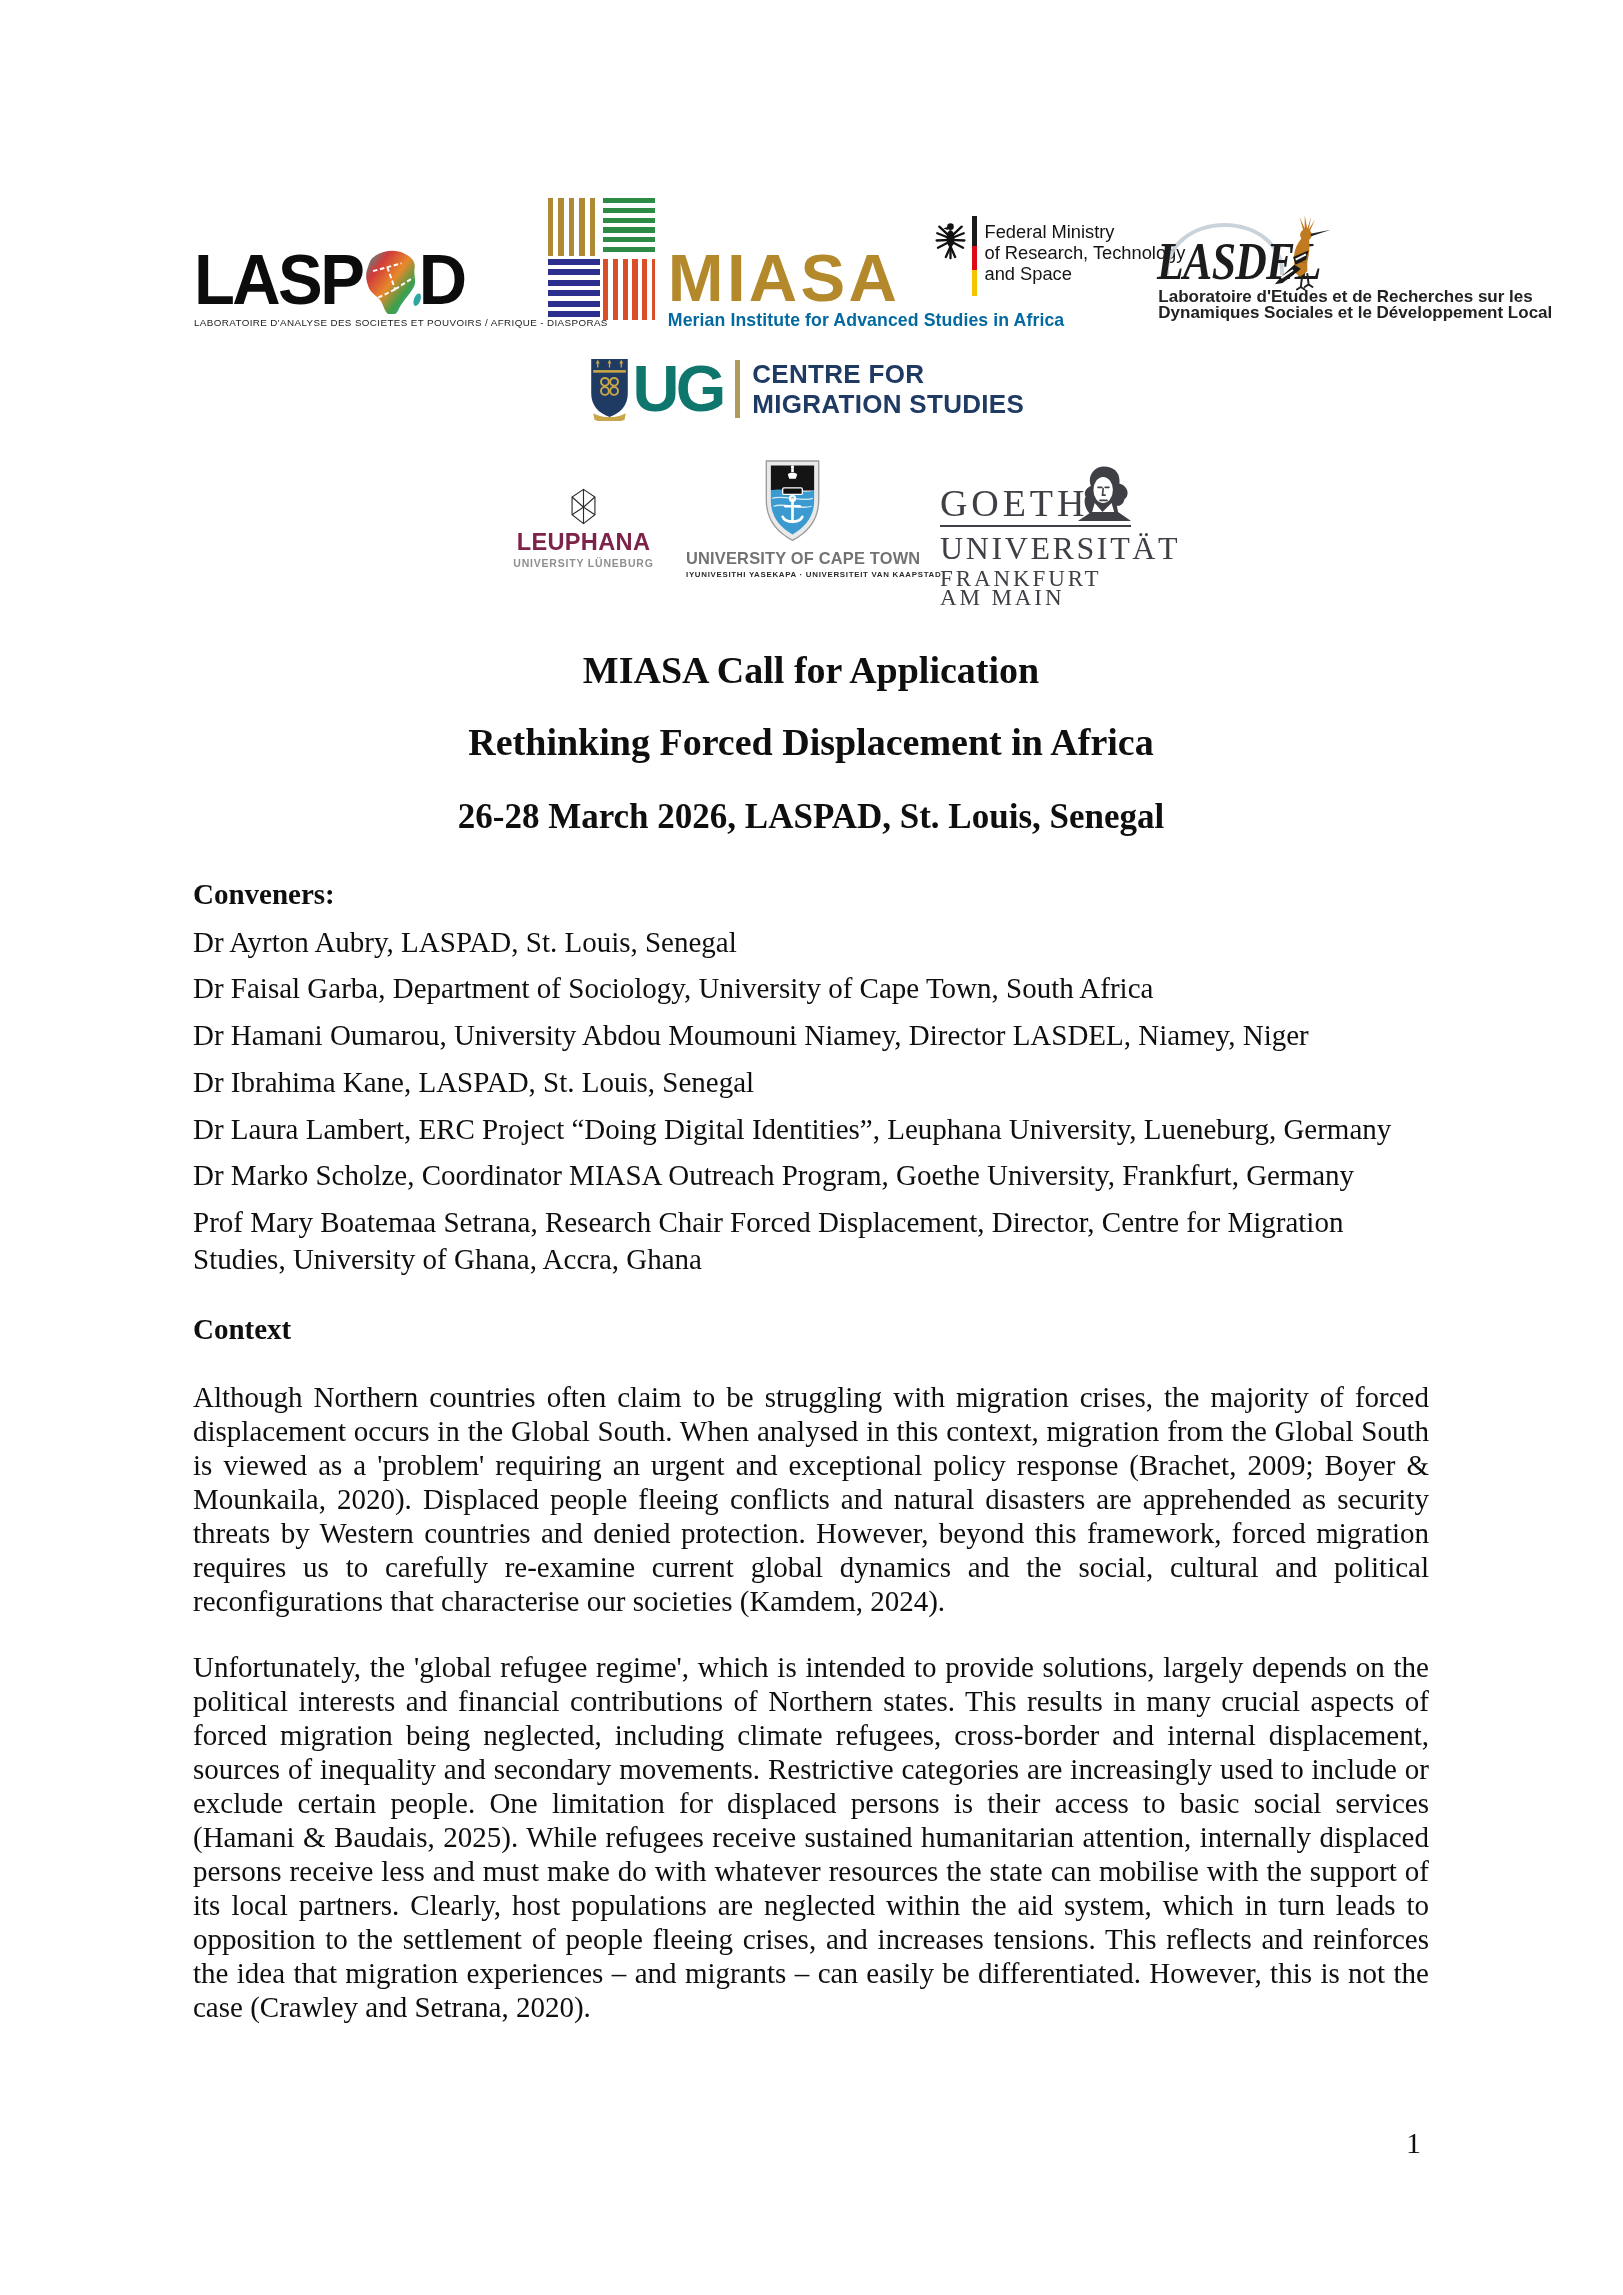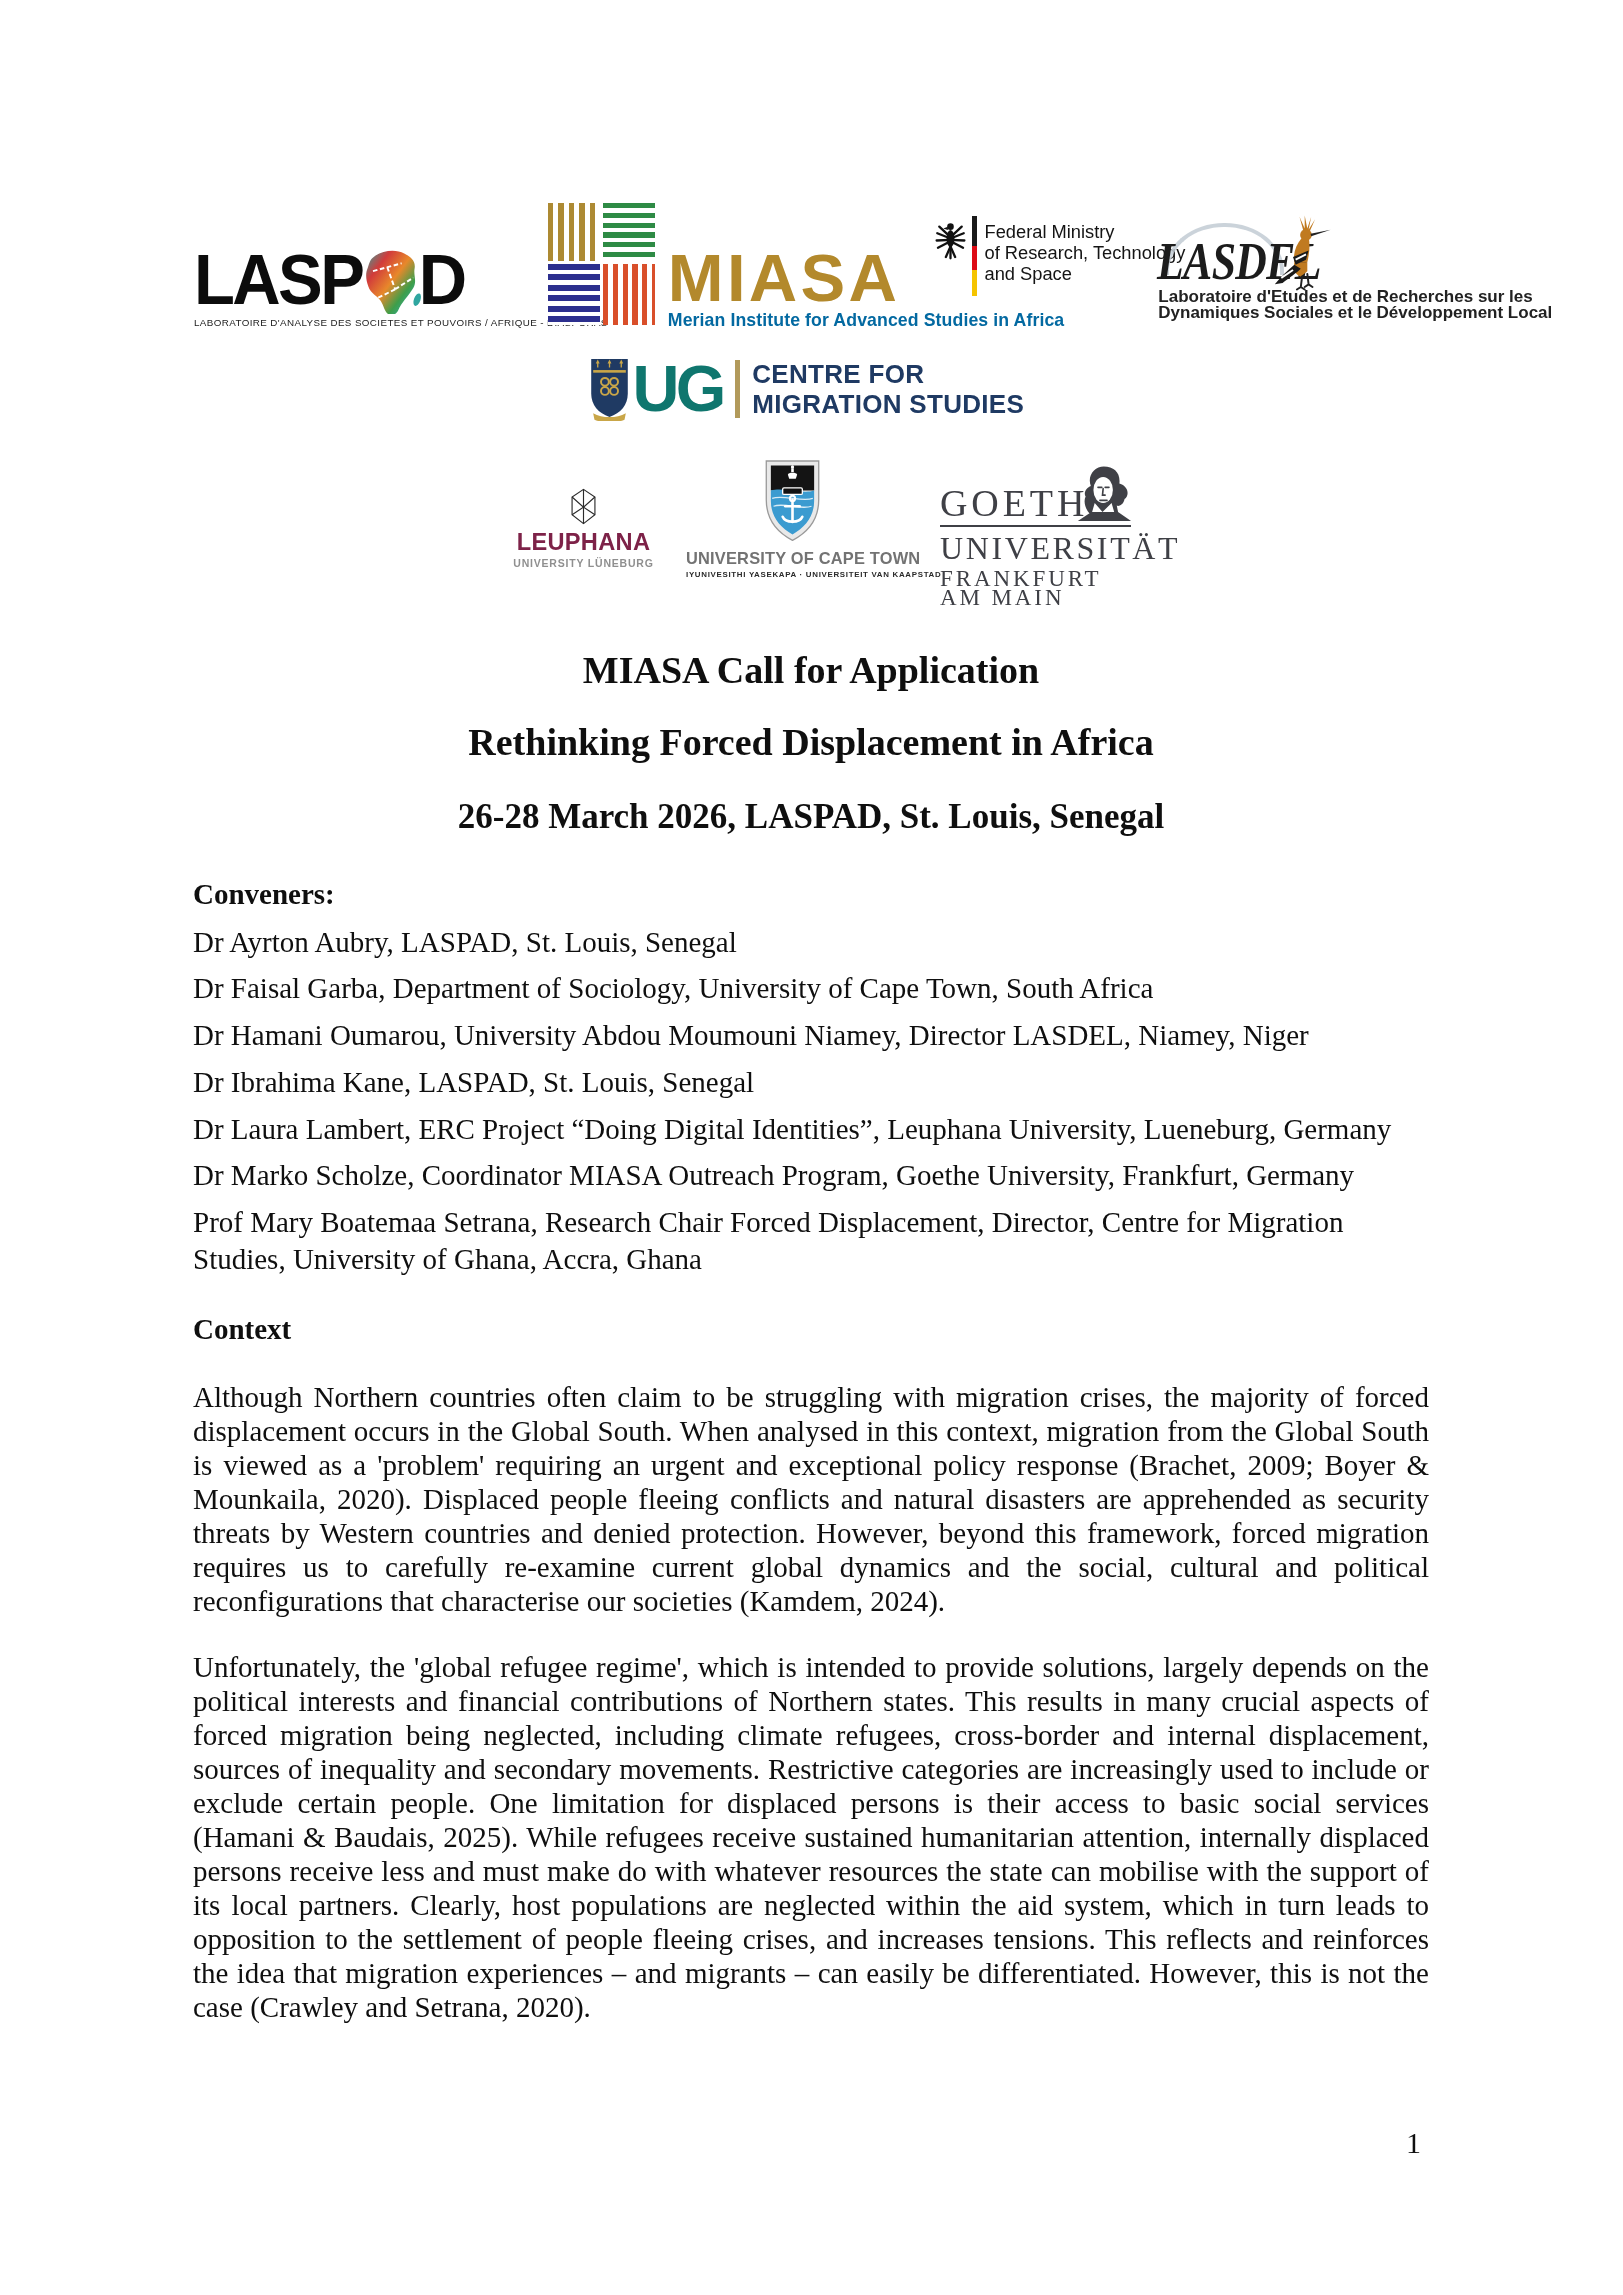--- a/index.html
+++ b/index.html
@@ -13,21 +13,21 @@
   }
   
   .logo{position:absolute;}
   
   .laspad{left:194px;top:249px;width:288px;font-family:"Liberation Sans",sans-serif;}
   .laspad-row{display:flex;align-items:flex-start;height:63px;}
   .laspad-word{font-size:67px;line-height:60px;font-weight:700;letter-spacing:-2.6px;color:#0c0c0c;transform:scaleY(1.04);transform-origin:top left;}
   .laspad-map{width:63px;height:65px;margin:0 -5.2px 0 -1.3px;}
   .laspad-sub{margin-top:5.2px;font-size:9.8px;letter-spacing:0.4px;color:#222;white-space:nowrap;font-weight:500;}
   
-  .miasa{left:548px;top:198px;display:flex;align-items:center;}
+  .miasa{left:548px;top:198px;display:flex;}
   .miasa-squares{display:grid;grid-template-columns:52px 52px;grid-template-rows:58px 61px;gap:3.3px;width:108px;}
   .sq{width:100%;height:100%;}
   .sq-gold{background:repeating-linear-gradient(90deg,#ad8a33 0 5.2px,#ffffff 5.2px 10.5px);}
   .sq-green{background:repeating-linear-gradient(180deg,#2e8b45 0 5.2px,#ffffff 5.2px 9.8px);}
   .sq-blue{background:repeating-linear-gradient(180deg,#2c2f8e 0 5.9px,#ffffff 5.9px 10.5px);}
   .sq-red{background:repeating-linear-gradient(90deg,#d94f2a 0 5.2px,#ffffff 5.2px 9.8px);}
   .miasa-text{margin-left:11.8px;padding-top:47px;font-family:"Liberation Sans",sans-serif;}
   .miasa-word{font-size:67px;line-height:65px;font-weight:700;color:#b3892c;letter-spacing:3.3px;}
   .miasa-sub{margin-top:1.3px;font-size:17.7px;line-height:19px;font-weight:700;color:#0369a1;letter-spacing:0.1px;white-space:nowrap;}
   

